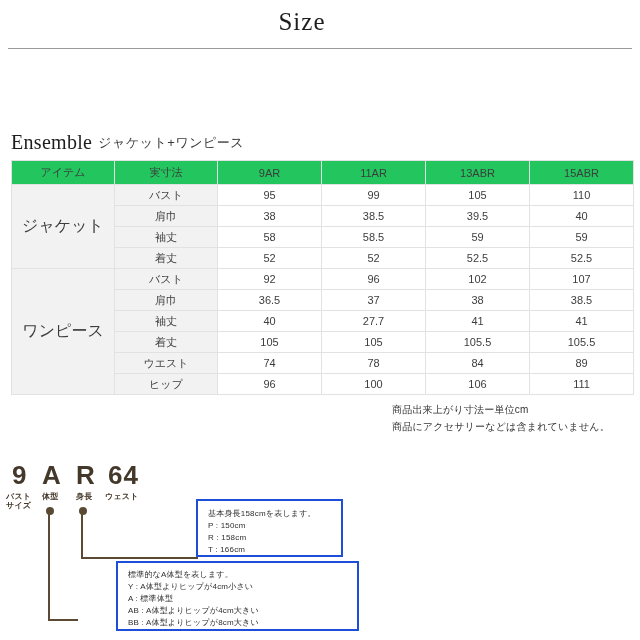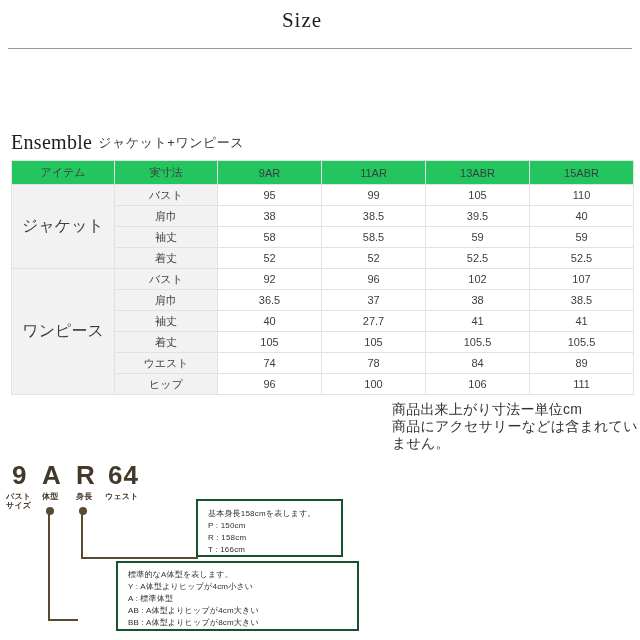--- a/index.html
+++ b/index.html
@@ -17,21 +17,21 @@
   }
 
   
   #page-title {
     position: absolute;
     left: 0;
     top: 8px;
     width: 604px;
     text-align: center;
     font-family: "Liberation Serif", "DejaVu Serif", serif;
-    font-size: 21px;
+    font-size: 25px;
     letter-spacing: 1px;
     color: #1d1d1d;
   }
   #title-rule {
     position: absolute;
     left: 8px;
     top: 48px;
     width: 624px;
     height: 1px;
     background: #9a9a9a;
@@ -94,21 +94,21 @@
   }
   #size-table td.cat-cell {
     font-size: 16px;
   }
 
   
   #notes {
     position: absolute;
     left: 392px;
     top: 401px;
-    font-size: 14px;
+    font-size: 10px;
     line-height: 17px;
     color: #333333;
     letter-spacing: 0.2px;
   }
 
   
   #size-code-diagram {
     position: absolute;
     left: 0;
     top: 455px;
@@ -137,21 +137,21 @@
     height: 8px;
     border-radius: 50%;
     background: #5a4a33;
   }
   .lead-line {
     position: absolute;
     background: #5a4a33;
   }
   .callout {
     position: absolute;
-    border: 2px solid #14532d;
+    border: 2px solid #1d4ed8;
     background: #ffffff;
     box-sizing: border-box;
   }
   .callout p {
     margin: 0;
     font-size: 8px;
     line-height: 12px;
     color: #2f2f2f;
     letter-spacing: 0.2px;
     white-space: nowrap;

